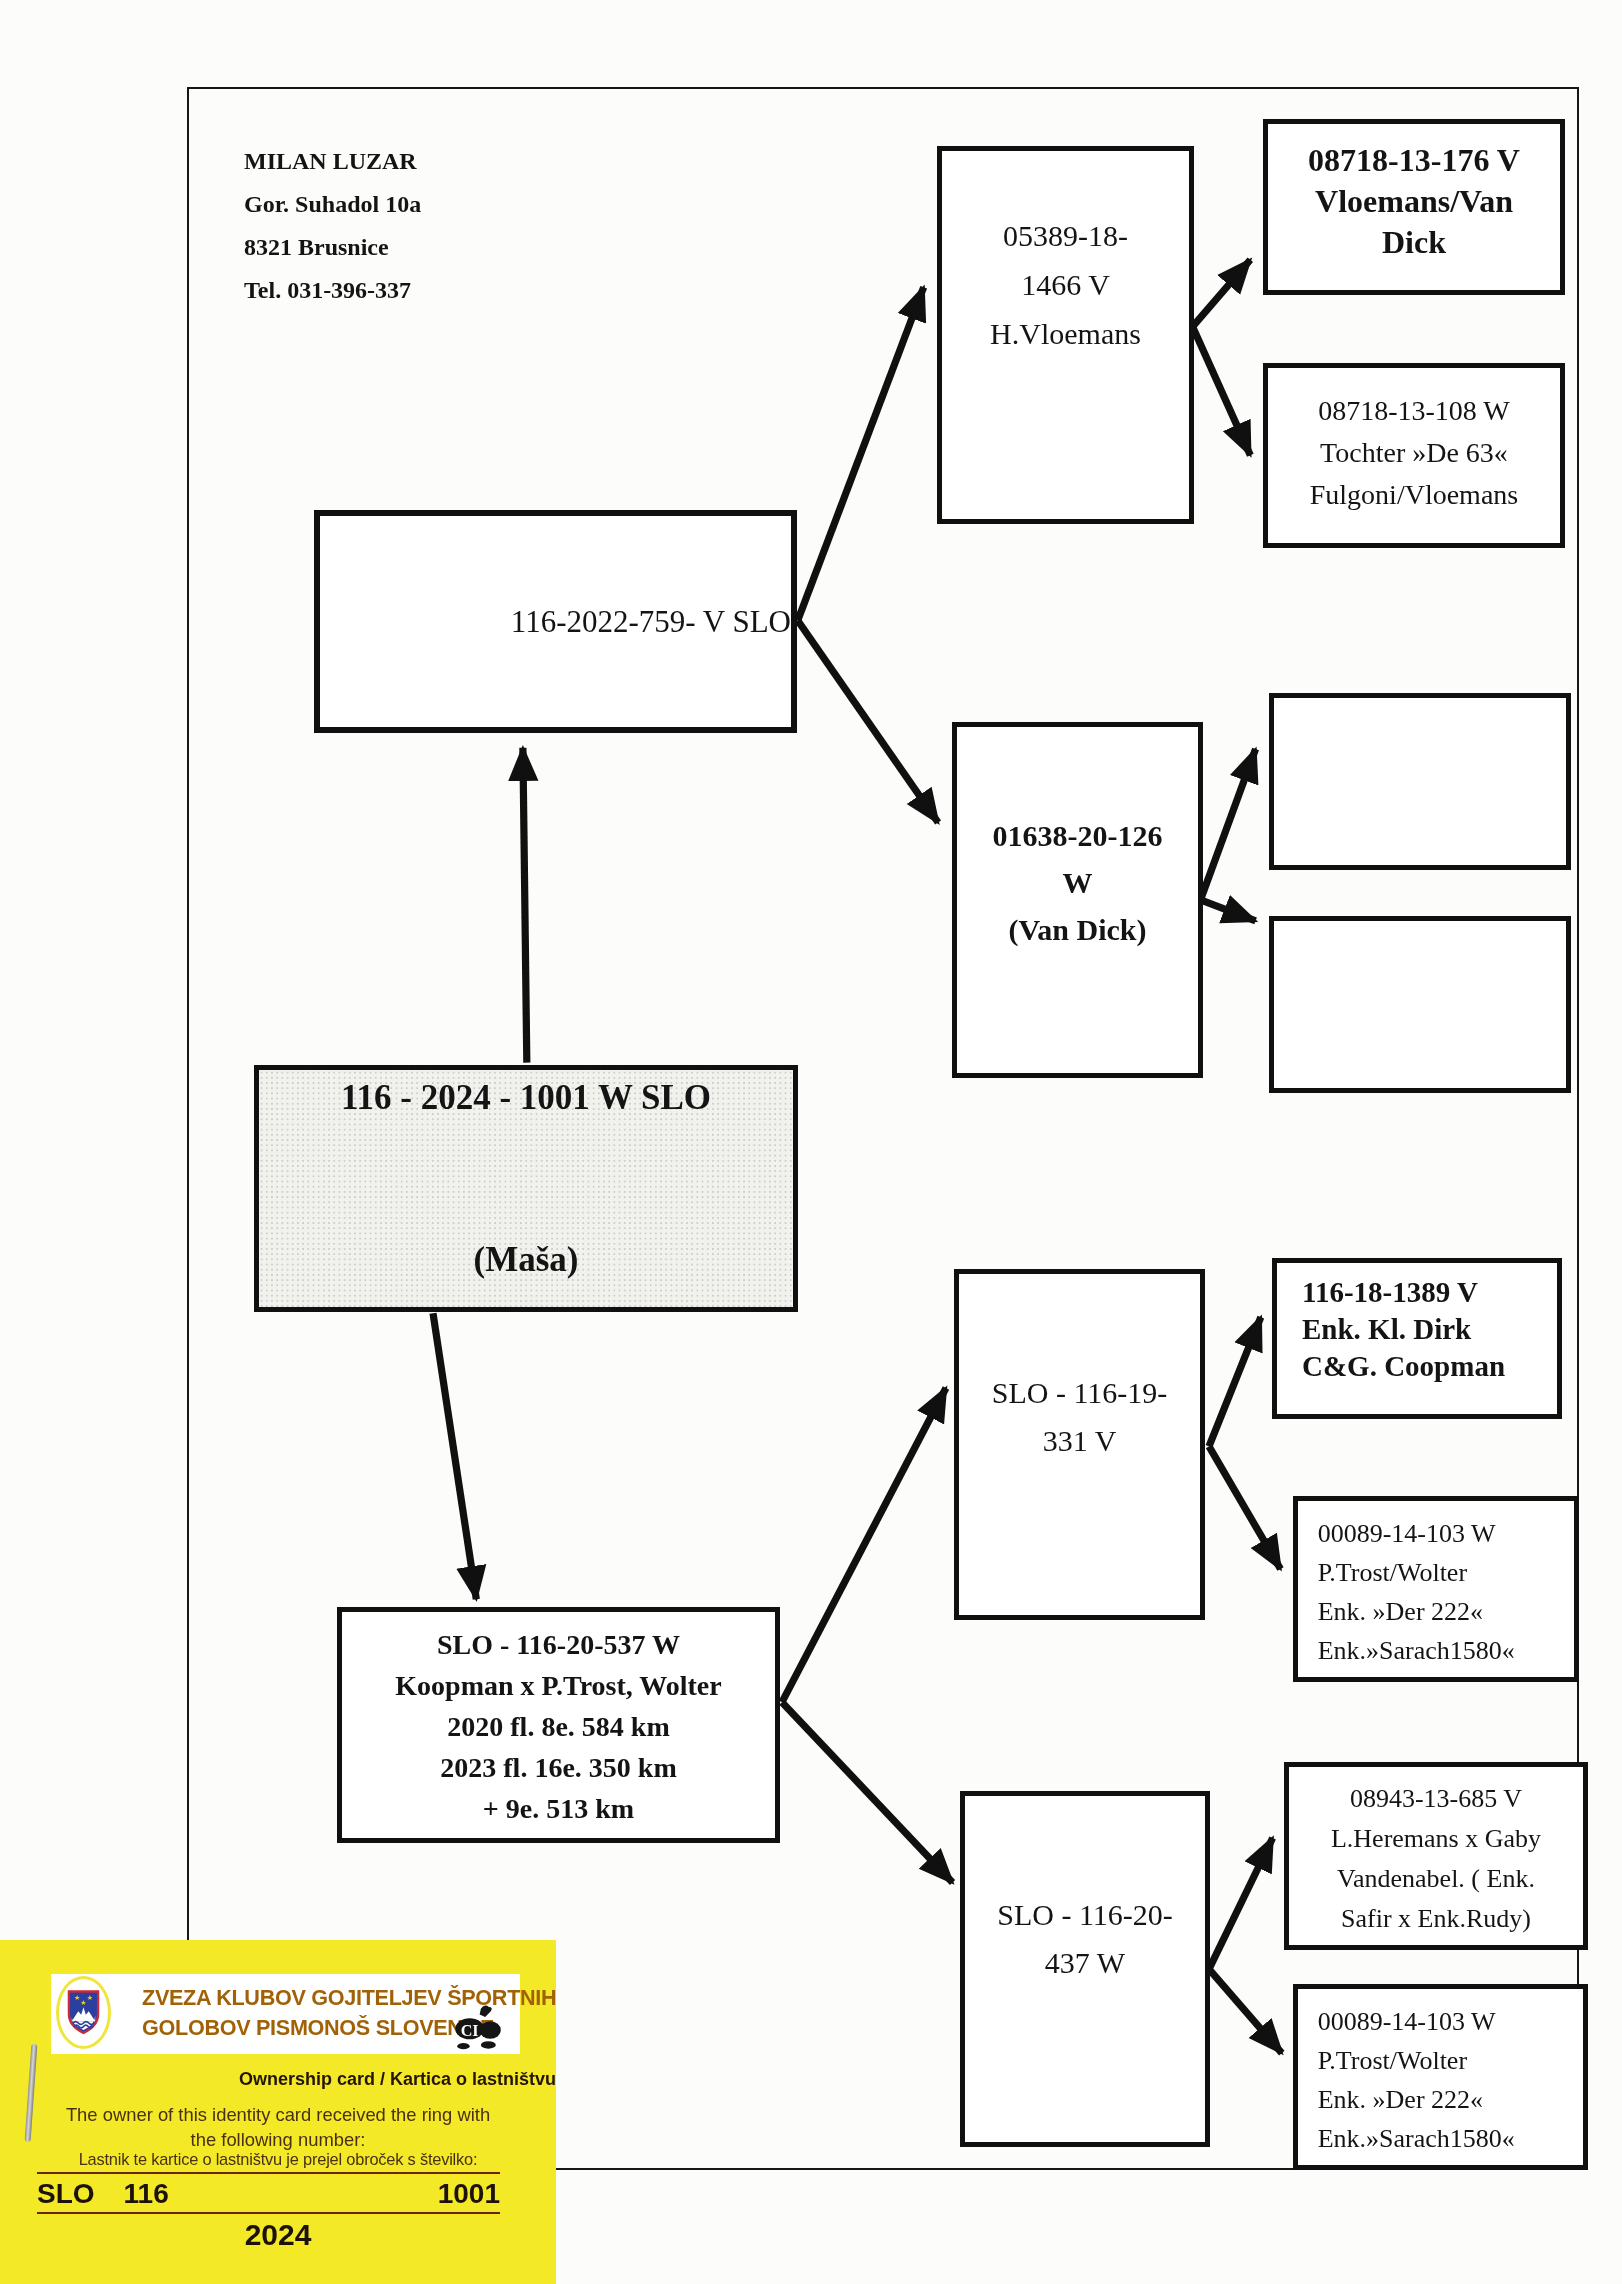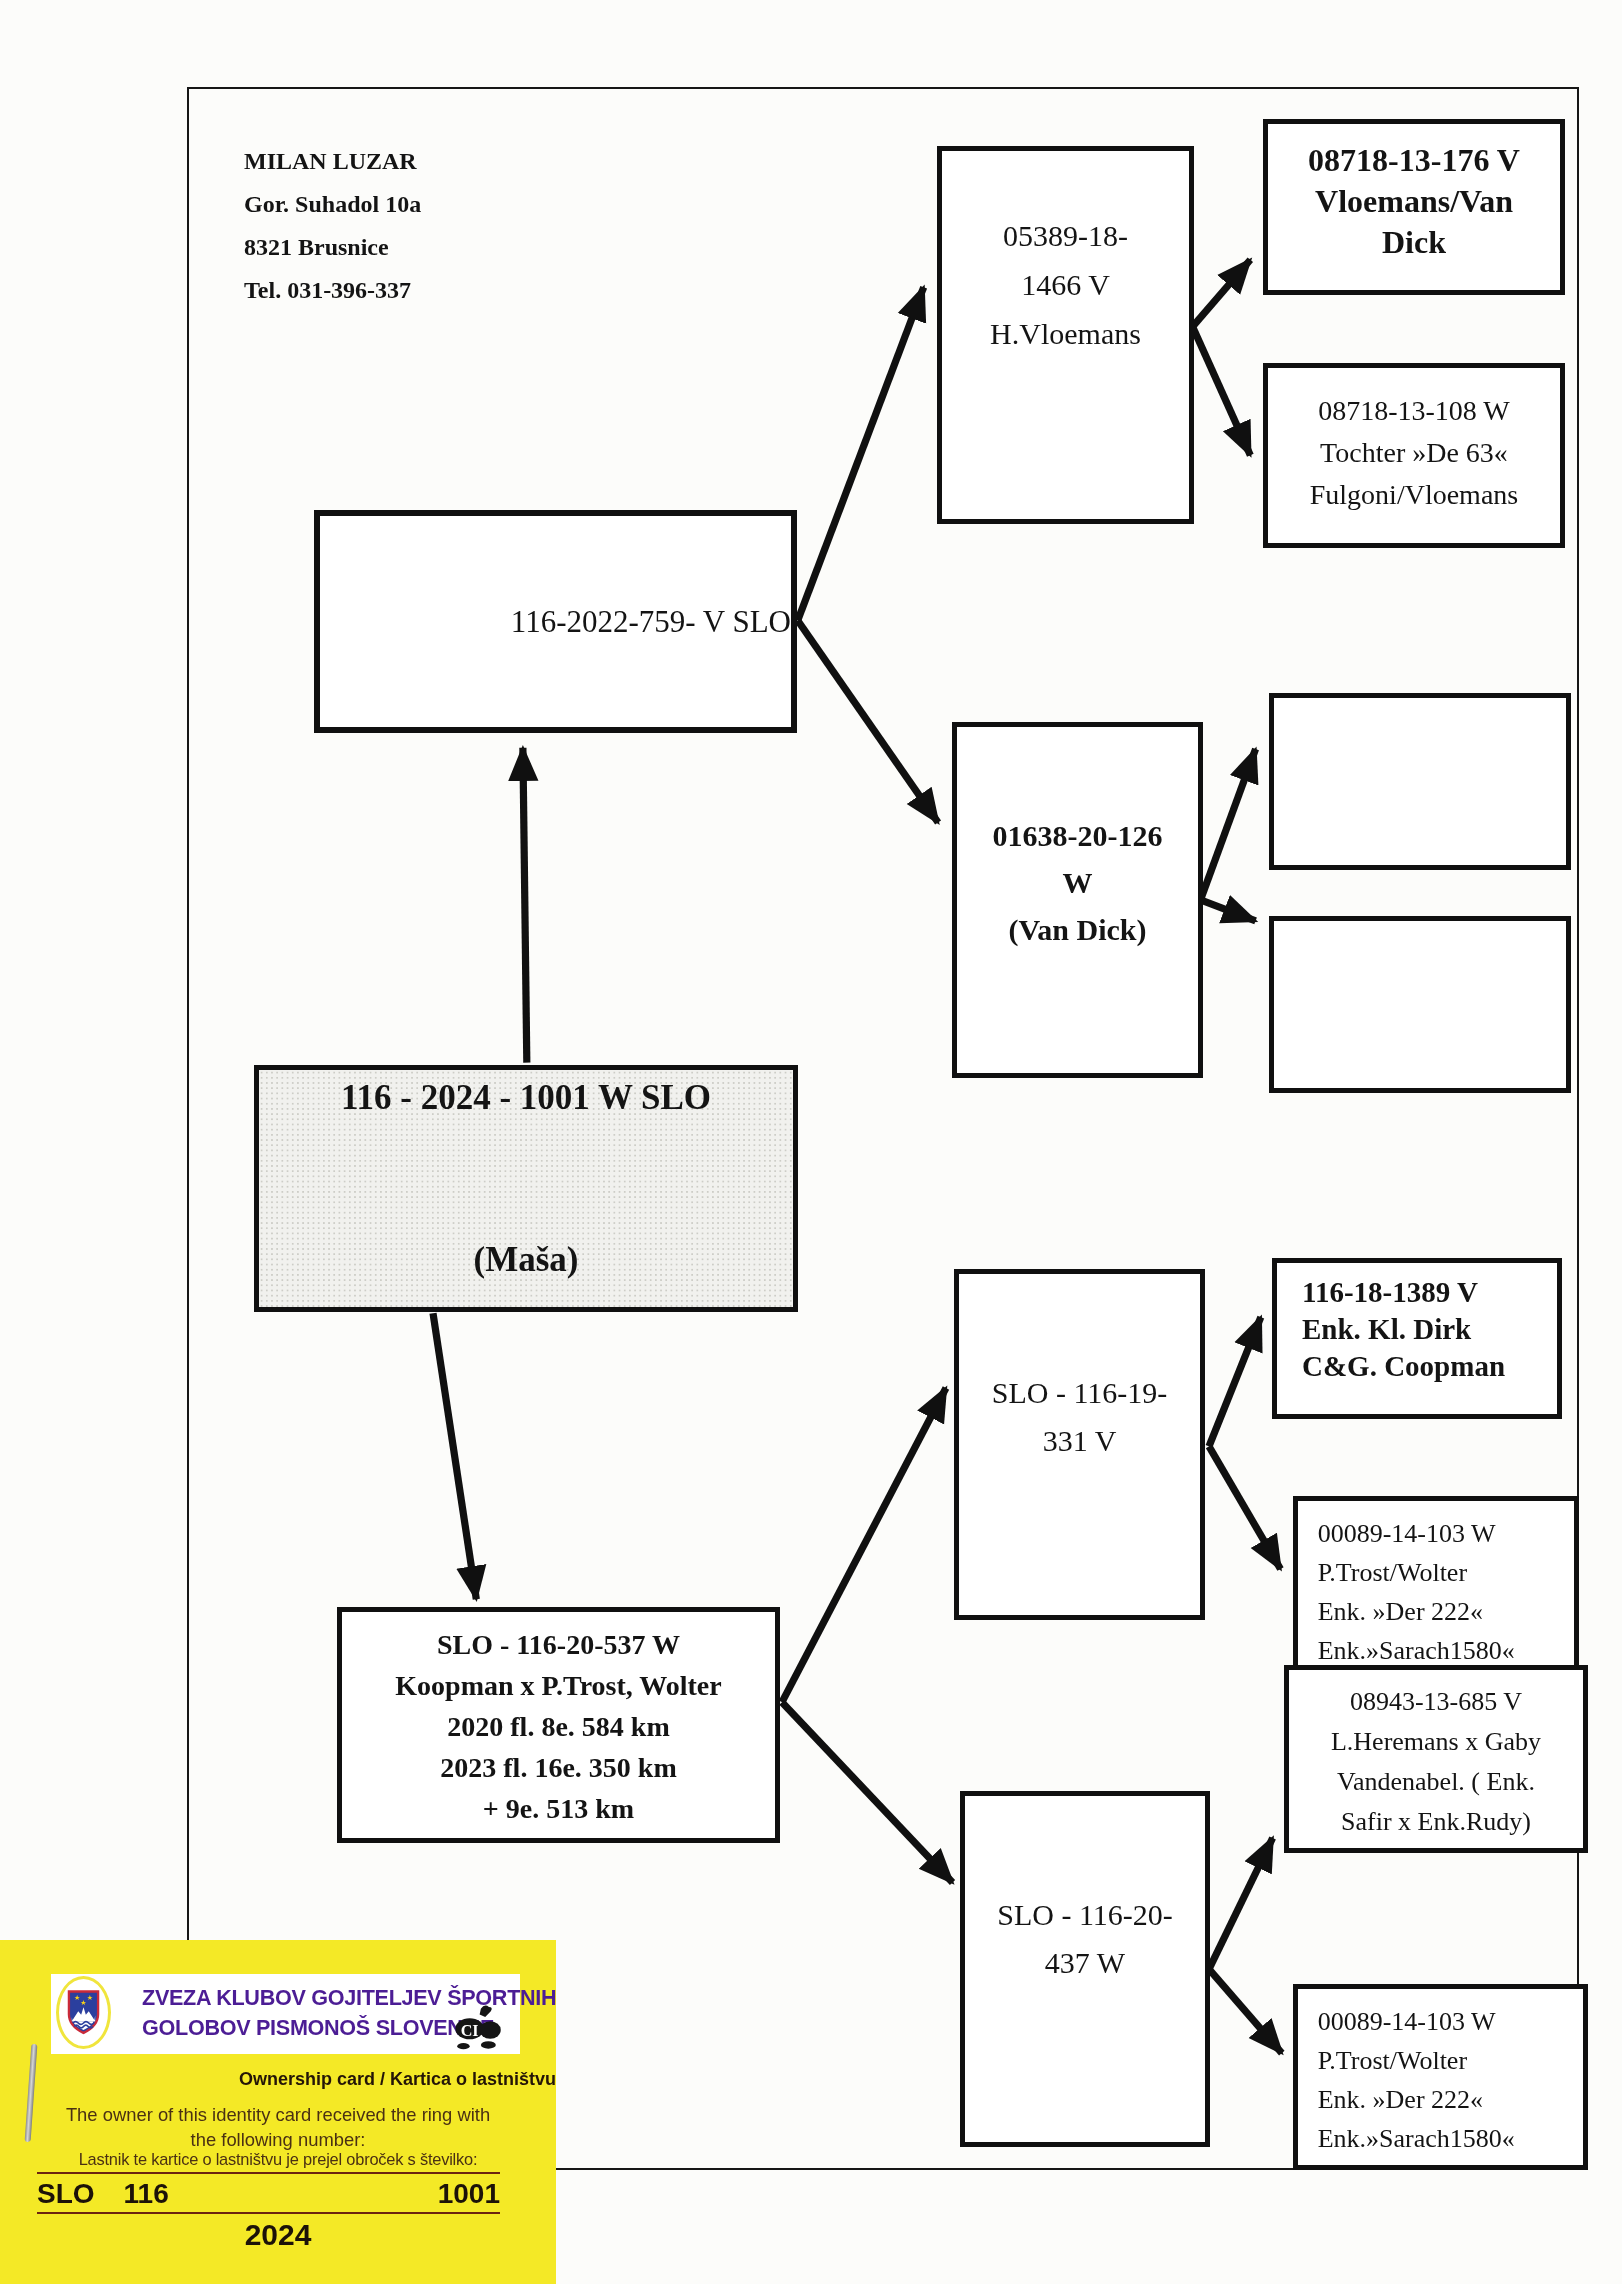--- a/index.html
+++ b/index.html
@@ -40,32 +40,32 @@
   #box-mf{left:954px;top:1269px;width:251px;height:351px;padding-top:95px;
     font-size:30px;line-height:48px;}
   #box-mff{left:1272px;top:1242px;width:290px;height:161px;padding:10.5px 0 0 25px;
     text-align:left;font-size:29px;line-height:37px;font-weight:bold;margin-top:16px;}
   #box-mfm{left:1293px;top:1496px;width:286px;height:186px;padding:13px 0 0 19.7px;
     text-align:left;font-size:26px;line-height:39px;}
   #box-mother{left:337px;top:1607px;width:443px;height:236px;padding-top:11.8px;
     font-size:28px;line-height:41px;font-weight:bold;}
   #box-mm{left:960px;top:1791px;width:250px;height:356px;padding-top:95px;
     font-size:30px;line-height:48px;}
-  #box-mmf{left:1284px;top:1665px;width:304px;height:188px;padding-top:11.8px;
+  #box-mmf{left:1284px;top:1762px;width:304px;height:188px;padding-top:11.8px;
     font-size:26px;line-height:40px;}
   #box-mmm{left:1293px;top:1984px;width:295px;height:186px;padding:13px 0 0 19.7px;
     text-align:left;font-size:26px;line-height:39px;}
   
   .card{position:absolute;left:0;top:1940px;width:556px;height:344px;z-index:5;
     background:#f4e926;font-family:"Liberation Sans","DejaVu Sans",sans-serif;color:#3f2a10;}
   .card-banner{position:absolute;left:51px;top:34px;width:469px;height:80px;background:#ffffff;}
   .card-oval{position:absolute;left:5.2px;top:2px;width:55px;height:73px;background:#ffffff;
     border:3.3px solid #f0e53c;border-radius:50%;display:flex;align-items:center;justify-content:center;box-sizing:border-box;}
   .card-org{position:absolute;left:91px;top:8.5px;font-size:21.6px;line-height:30px;
-    font-weight:bold;color:#4c1d95;letter-spacing:-0.3px;white-space:nowrap;text-align:left;}
+    font-weight:bold;color:#a16207;letter-spacing:-0.3px;white-space:nowrap;text-align:left;}
   .card-emblem{position:absolute;left:400px;top:27.5px;width:56px;height:51px;}
   .card-title{position:absolute;left:0;width:556px;top:129px;text-align:right;
     font-size:18px;font-weight:bold;color:#241507;}
   .card-body{position:absolute;left:0;width:556px;text-align:center;color:#4a3013;}
   .card-en1{top:164px;font-size:18.4px;}
   .card-en2{top:189px;font-size:18.4px;}
   .card-sl{top:210px;font-size:16.4px;letter-spacing:-0.2px;}
   .card-rule{position:absolute;left:37px;width:463px;border-top:2.6px solid #6b2410;}
   .rule1{top:232px;}
   .rule2{top:272px;}

